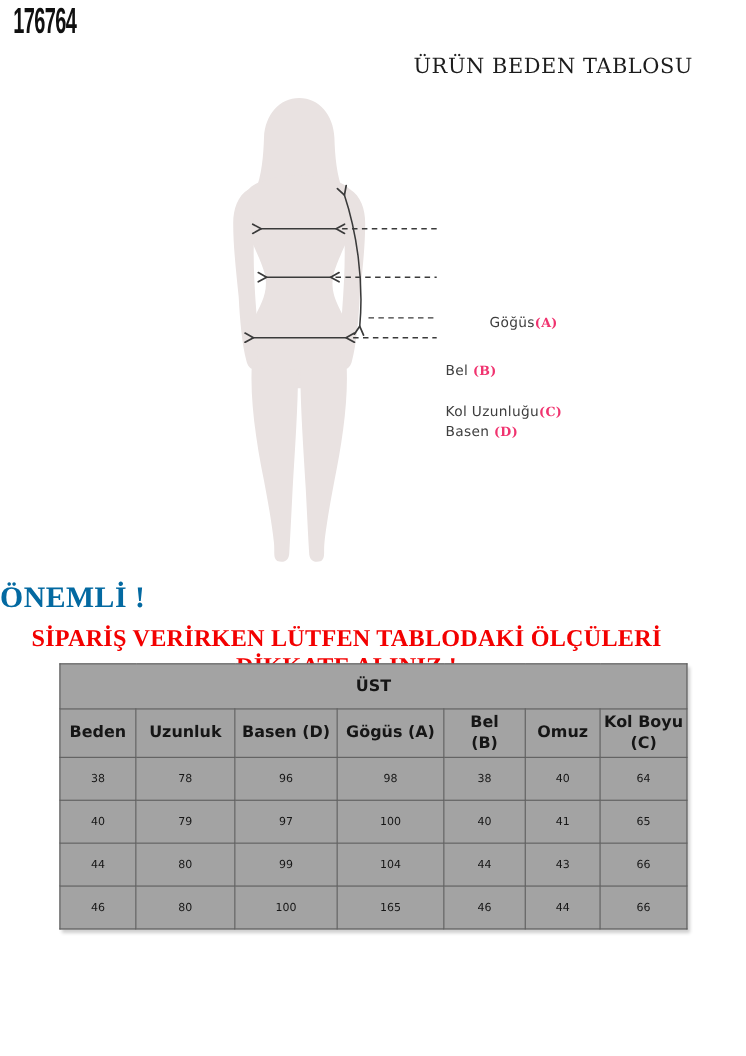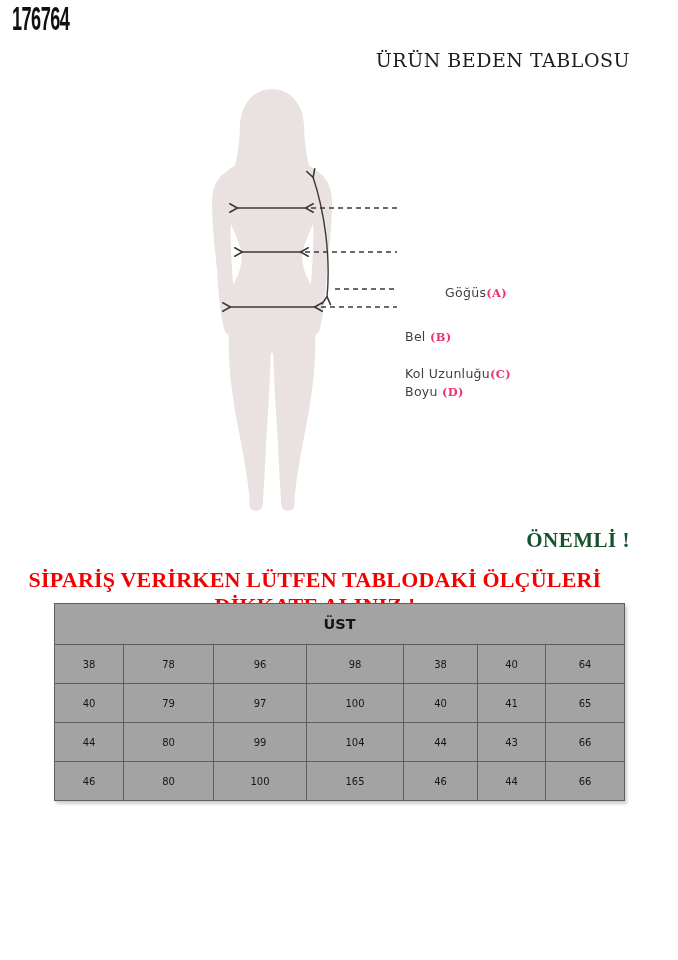--- a/index.html
+++ b/index.html
@@ -22,23 +22,23 @@
   .fig{position:absolute;left:175px;top:0;width:330px;height:430px;}
   .dim-label{
     position:absolute;left:405px;font-size:12.5px;color:#3e3e3e;
     letter-spacing:0.3px;white-space:nowrap;line-height:14px;
   }
   .dim-label .ref{
     color:#f0336f;font-family:"DejaVu Serif","Liberation Serif",serif;
     font-weight:700;font-size:11.5px;
   }
   .warning-title{
-    position:absolute;left:0;right:0;top:528px;text-align:right;
+    position:absolute;left:0;right:0;top:528px;text-align:left;
     font-family:"Liberation Serif",serif;font-weight:700;
-    font-size:21px;color:#14532d;letter-spacing:0.5px;
+    font-size:27px;color:#0369a1;letter-spacing:0.5px;
   }
   .warning-subtitle{
     position:absolute;left:0;right:0;top:567px;text-align:center;
     font-family:"Liberation Serif",serif;font-weight:700;
     font-size:22px;color:#f30000;letter-spacing:0.2px;
   }
   table.size-table{
     position:absolute;left:54px;top:603px;width:570px;
     border-collapse:collapse;table-layout:fixed;background:#a3a3a3;
     font-family:"DejaVu Sans",sans-serif;color:#161616;
@@ -88,39 +88,50 @@
         <line x1="136" y1="123" x2="222" y2="123"></line>
         <line x1="130" y1="167" x2="222" y2="167"></line>
         <line x1="160" y1="204" x2="222" y2="204"></line>
         <line x1="146" y1="222" x2="222" y2="222"></line>
       </g>
     </svg>
 
     <div class="dim-label" style="top:201px;margin-left:40px;"><span>Göğüs</span><span class="ref">(A)</span></div>
     <div class="dim-label" style="top:245px;"><span>Bel </span><span class="ref">(B)</span></div>
     <div class="dim-label" style="top:282px;"><span>Kol Uzunluğu</span><span class="ref">(C)</span></div>
-    <div class="dim-label" style="top:300px;"><span>Boyu </span><span class="ref">(D)</span></div>
+    <div class="dim-label" style="top:300px;"><span>Basen </span><span class="ref">(D)</span></div>
   </div>
 
   <div class="warning-title">ÖNEMLİ !</div>
   <div class="warning-subtitle">SİPARİŞ VERİRKEN LÜTFEN TABLODAKİ ÖLÇÜLERİ DİKKATE ALINIZ !</div>
 
   <table class="size-table">
     <colgroup>
       <col style="width:69px">
         <col style="width:90px">
         <col style="width:93px">
       <col style="width:97px">
         <col style="width:74px">
         <col style="width:68px">
       <col style="width:79px">
     </colgroup>
     <thead>
       <tr>
         <th class="group" colspan="7">ÜST</th>
+      </tr>
+      <tr class="cols">
+        <th>Beden</th>
+        <th>Uzunluk</th>
+        <th>Basen (D)</th>
+        <th>Gögüs (A)</th>
+        <th>Bel
+(B)</th>
+        <th>Omuz</th>
+        <th>Kol Boyu
+(C)</th>
       </tr>
     </thead>
     <tbody>
       <tr>
         <td>38</td>
         <td>78</td>
         <td>96</td>
         <td>98</td>
         <td>38</td>
         <td>40</td>

